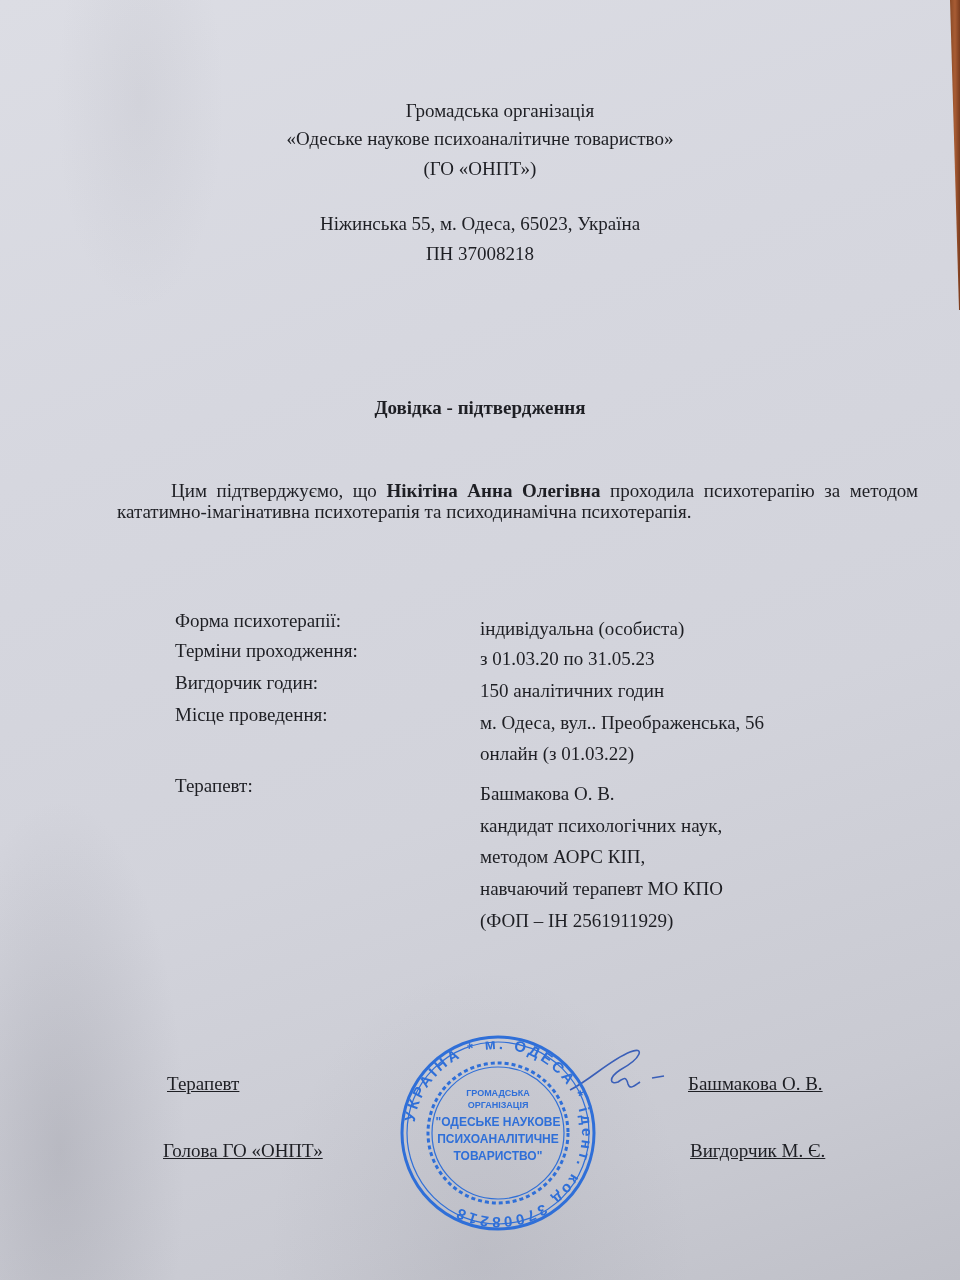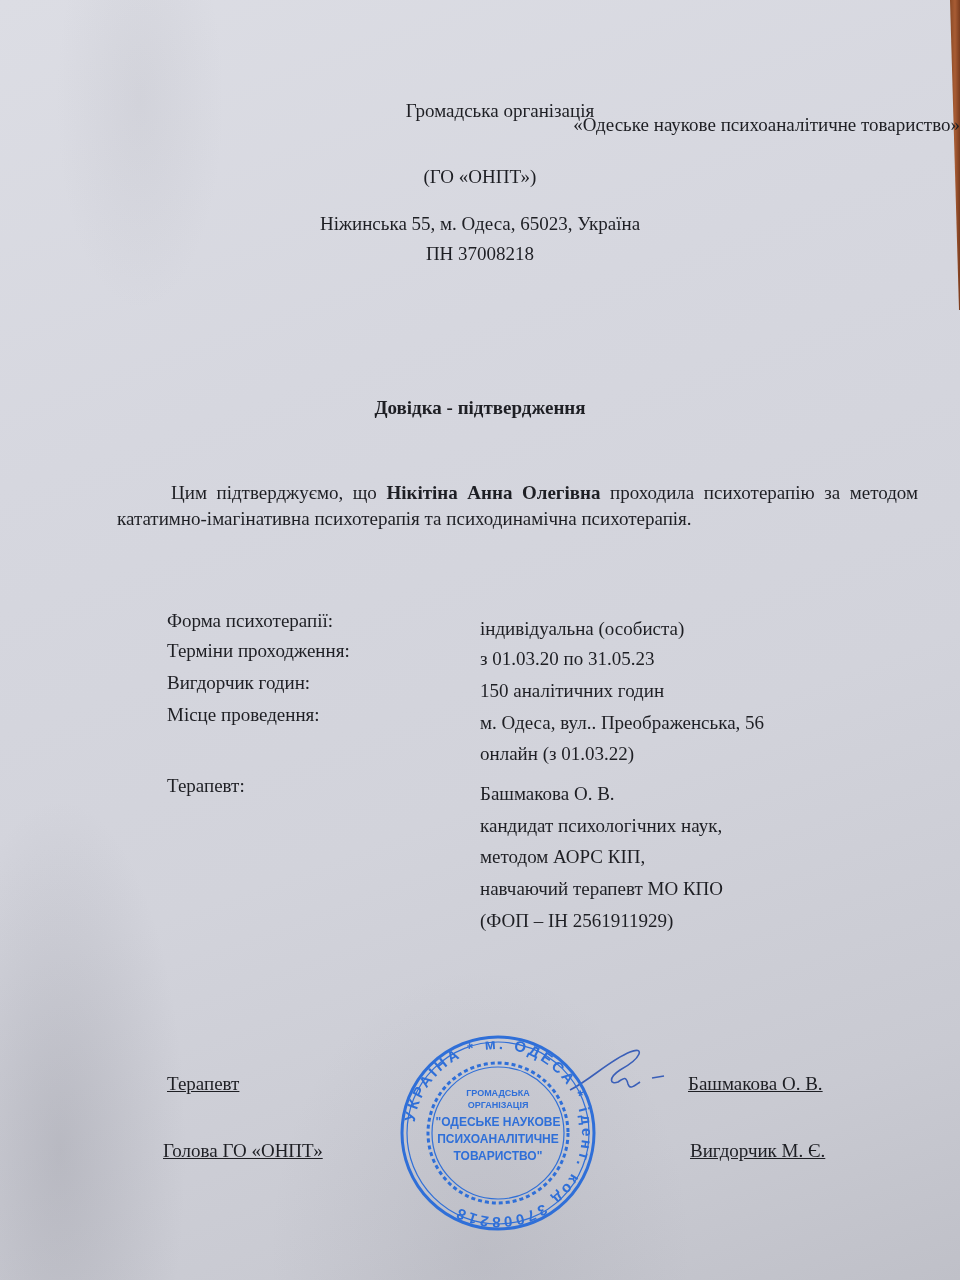--- a/index.html
+++ b/index.html
@@ -17,39 +17,39 @@
       radial-gradient(ellipse 120px 300px at 140px 100px, rgba(150,150,160,0.12), transparent 70%);
   }
   .wood {
     position:absolute; right:0; top:0; width:10px; height:310px;
     background: linear-gradient(90deg, #8a4a26, #a85c34 50%, #7a3c1e);
     clip-path: polygon(0 0, 100% 0, 100% 100%, 90% 100%);
   }
   .center { position:absolute; left:0; width:960px; text-align:center; font-size:19px; }
   .heading { font-weight:bold; font-size:19px; }
   .para {
-    position:absolute; left:117px; width:801px; font-size:19px; line-height:26px;
+    position:absolute; left:117px; width:801px; font-size:19px; line-height:21px;
     text-align:justify; text-indent:54px;
   }
   .para b { font-weight:bold; }
   .row { position:absolute; left:167px; font-size:19px; line-height:30px; }
-  .row .lbl { position:absolute; left:0; white-space:nowrap; }
+  .row .lbl { position:absolute; left:8px; white-space:nowrap; }
   .row .val { position:absolute; left:313px; white-space:nowrap;margin-top:8px; }
   .sig { position:absolute; font-size:19px; white-space:nowrap;text-decoration:underline; }
   .stamp { position:absolute; left:398px; top:1028px; width:200px; height:210px; }
 </style>
 </head>
 <body>
 
 <div class="shade"></div>
 <div class="wood"></div>
 
 <div class="center" style="top:100px;padding-left:20px;">Громадська організація</div>
-<div class="center" style="top:114px;text-align:right;">«Одеське наукове психоаналітичне товариство»</div>
-<div class="center" style="top:166px;">(ГО «ОНПТ»)</div>
+<div class="center" style="top:128px;">«Одеське наукове психоаналітичне товариство»</div>
+<div class="center" style="top:158px;">(ГО «ОНПТ»)</div>
 <div class="center" style="top:213px;">Ніжинська 55, м. Одеса, 65023, Україна</div>
 <div class="center" style="top:243px;text-align:center;">ПН 37008218</div>
 
 <div class="center heading" style="top:397px;">Довідка - підтвердження</div>
 
 <div class="para" style="top:480px;">
   <span>Цим підтверджуємо, що</span>
   <b>Нікітіна Анна Олегівна</b>
   <span>проходила психотерапію за методом кататимно-імагінативна психотерапія та психодинамічна психотерапія.</span>
 </div>

